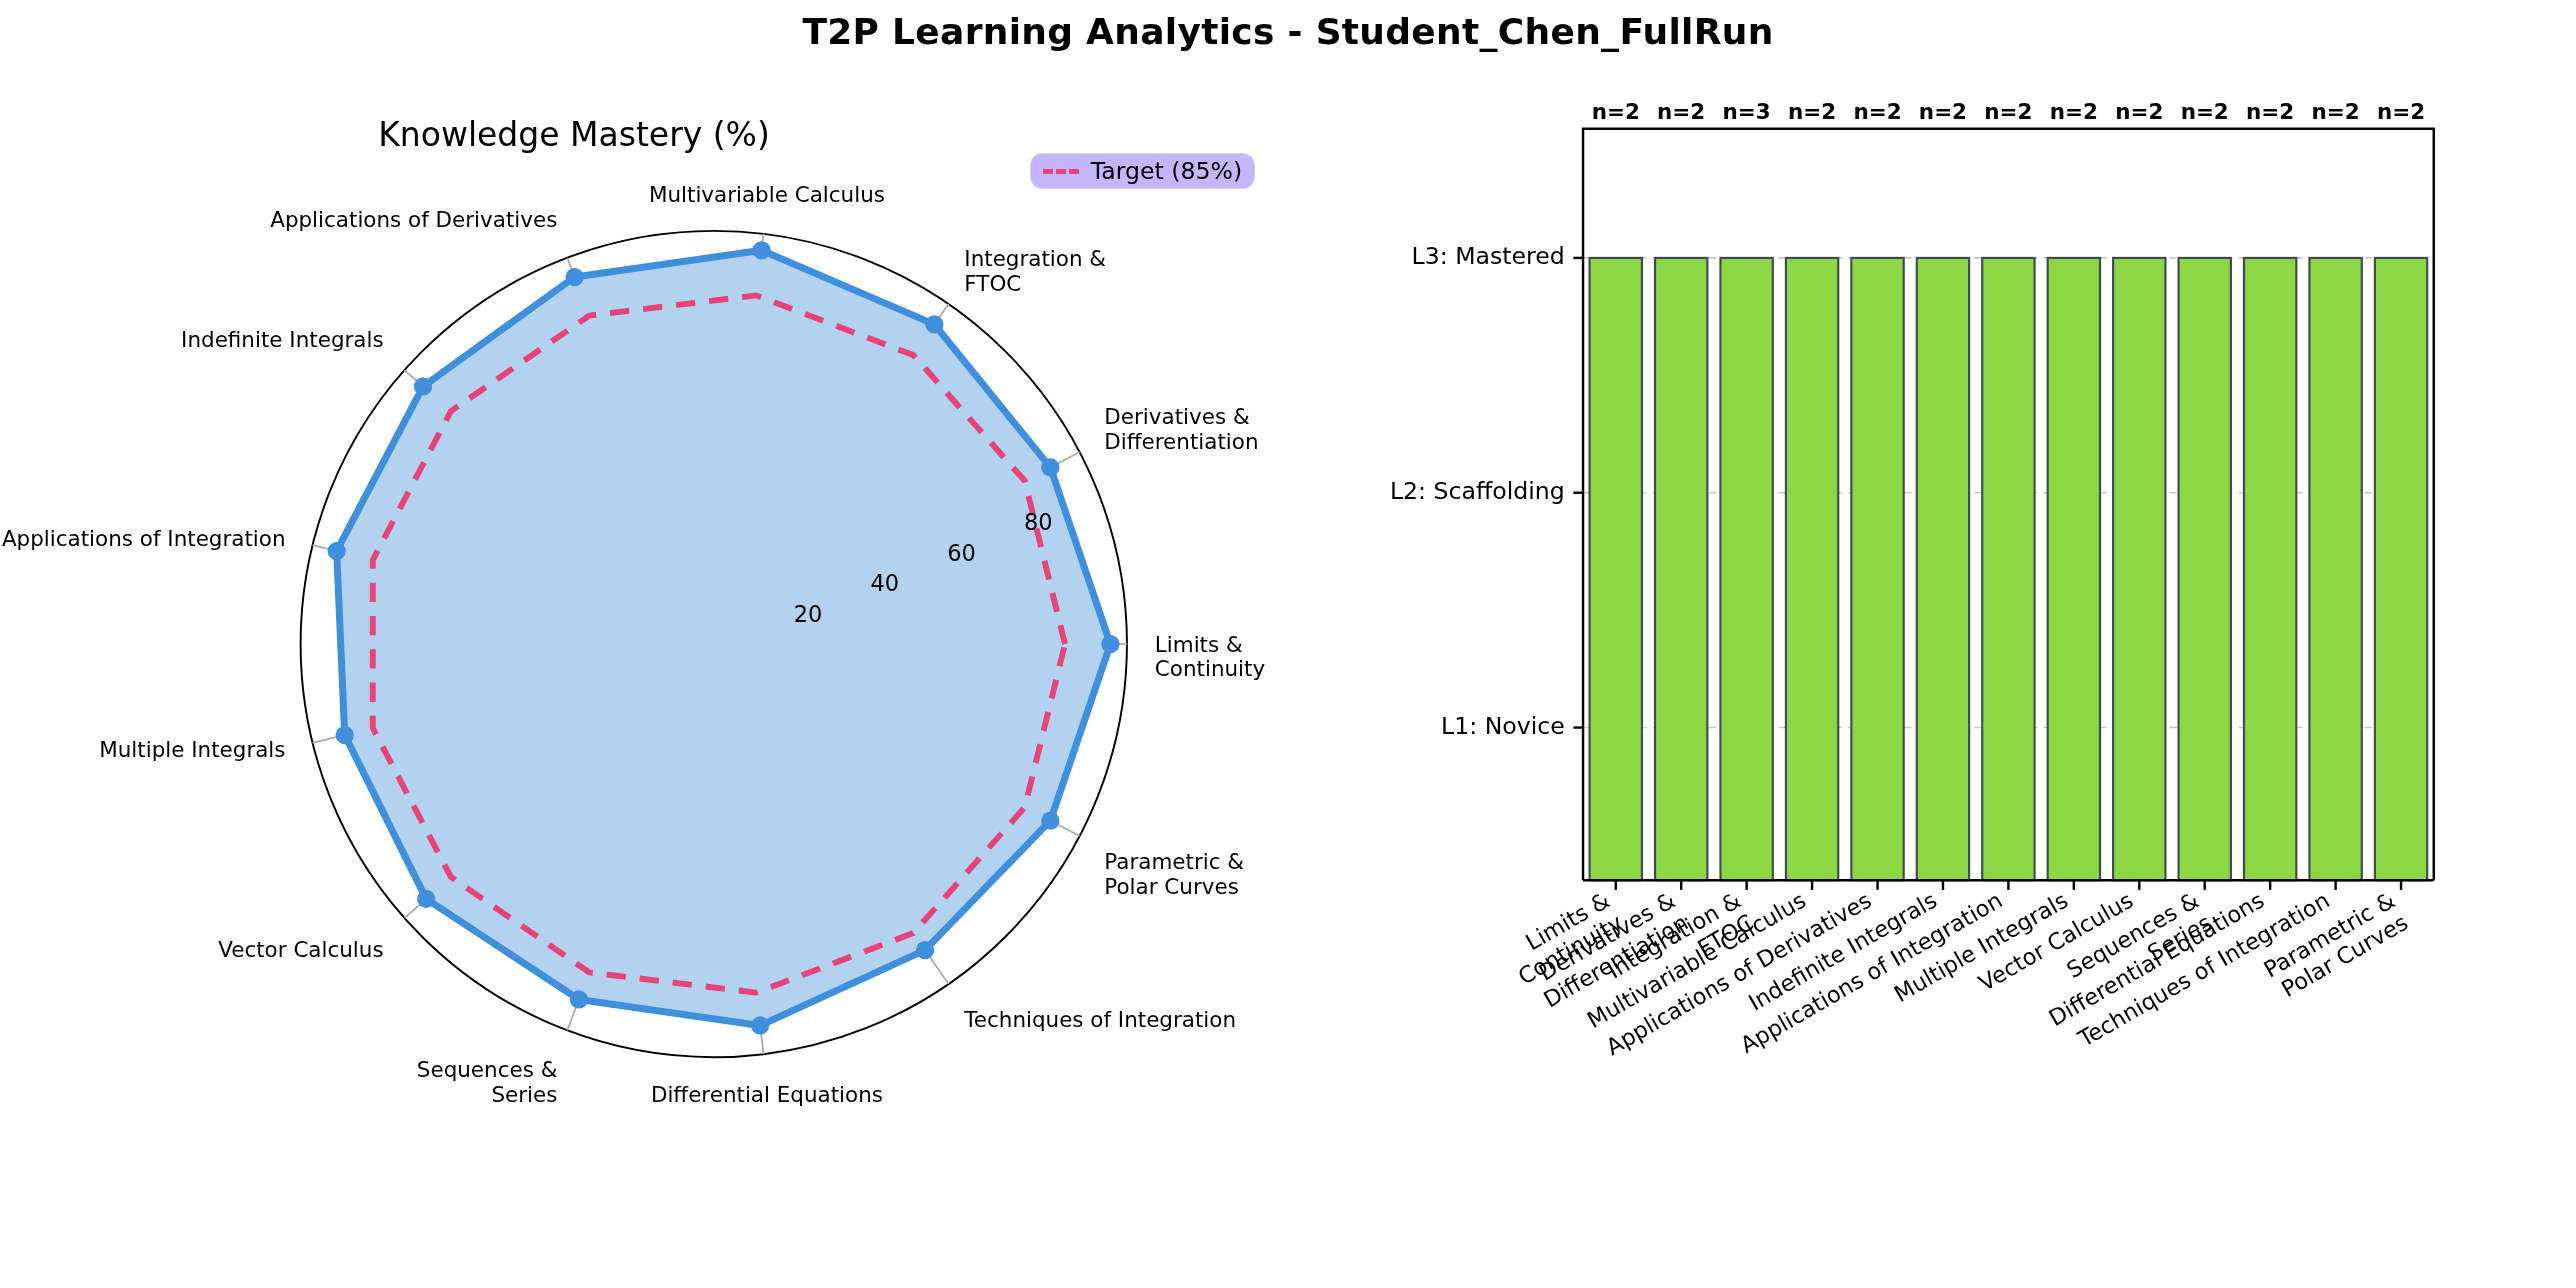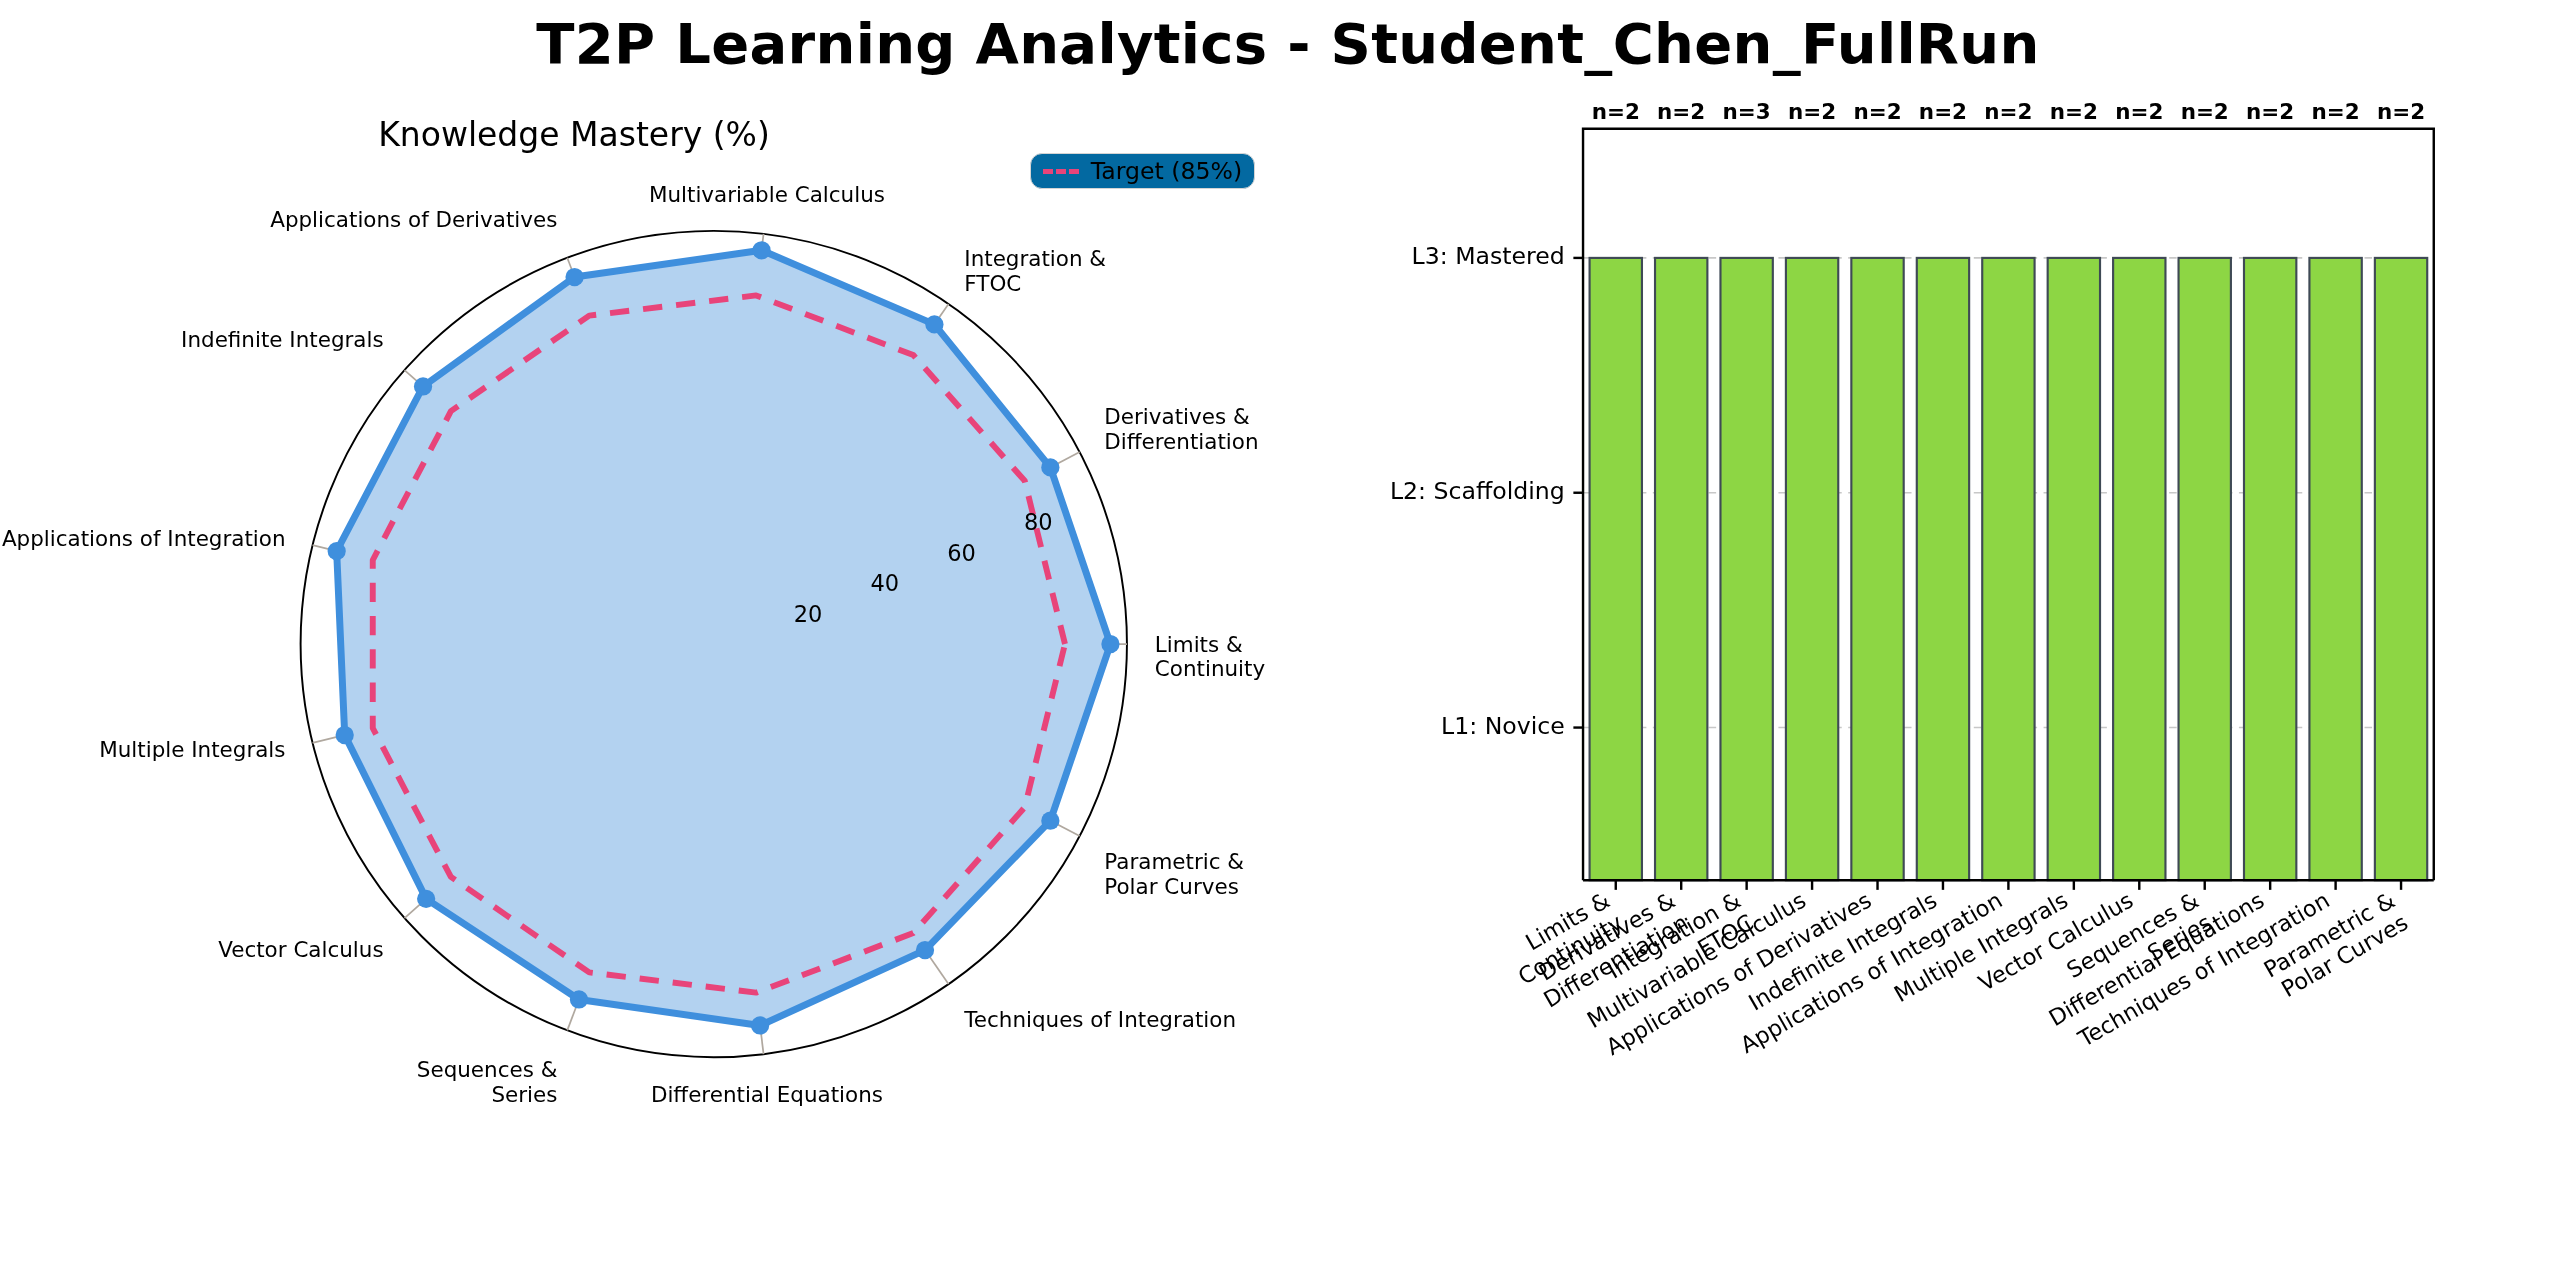--- a/index.html
+++ b/index.html
@@ -1,20 +1,20 @@
 <!DOCTYPE html>
 <html style="font-size:8.6px"><head>
 <meta charset="utf-8">
 <style>
   html,body{margin:0;padding:0;background:#ffffff;}
   body{width:2576px;height:1288px;overflow:hidden;font-family:"DejaVu Sans",sans-serif;}
   #root{position:relative;width:2576px;height:1288px;background:#ffffff;}
   .fig-title{
     position:absolute;left:0;top:10.7px;width:2576px;text-align:center;
-    font-family:"DejaVu Sans",sans-serif;font-weight:bold;font-size:56px;color:#000;
+    font-family:"DejaVu Sans",sans-serif;font-weight:bold;font-size:36px;color:#000;
     letter-spacing:0.3px;
   }
   .panel{position:absolute;}
   .panel-title{
     position:absolute;text-align:center;font-family:"DejaVu Sans",sans-serif;
     font-size:33px;color:#000;white-space:nowrap;
   }
   svg{display:block;overflow:visible;}
   .spoke{stroke:#b0a89f;stroke-width:3.2;fill:none;}
   .ring{stroke:#b0a89f;stroke-width:3.2;fill:none;}
@@ -26,21 +26,21 @@
   .mastery-dot{fill:#3f8fdd;}
   .target-line{stroke:#e8447a;stroke-width:11;fill:none;stroke-dasharray:36 26;stroke-linejoin:round;}
   .bar-rect{stroke:#3f4a55;stroke-width:4;}
   .bar-nlabel{font-family:"DejaVu Sans",sans-serif;font-weight:bold;font-size:40px;fill:#000;text-anchor:middle;}
   .ylab{font-family:"DejaVu Sans",sans-serif;font-size:44px;fill:#000;text-anchor:end;dominant-baseline:middle;}
   .gridline{stroke:#c8c8c8;stroke-width:3;stroke-dasharray:14 12;}
   .bar-spine{stroke:#000;stroke-width:4.5;fill:none;}
   .tickmark{stroke:#000;stroke-width:4.5;}
   .xcat{font-family:"DejaVu Sans",sans-serif;font-size:42px;fill:#000;}
   .legend-box{
-    position:absolute;border:1.6px solid #d4d4d4;border-radius:12px;background:#0369a1;
+    position:absolute;border:1.6px solid #d4d4d4;border-radius:12px;background:#c4b5fd;
     display:flex;align-items:center;padding:5.4px 11.8px;box-sizing:border-box;
   }
   .legend-dash{width:52px;height:0;border-top:5.9px dashed #e8447a;margin-right:11.8px;}
   .legend-text{font-family:"DejaVu Sans",sans-serif;font-size:23.6px;color:#000;white-space:nowrap;}
 </style>
 </head>
 <body>
 
 <div id="root">
 

